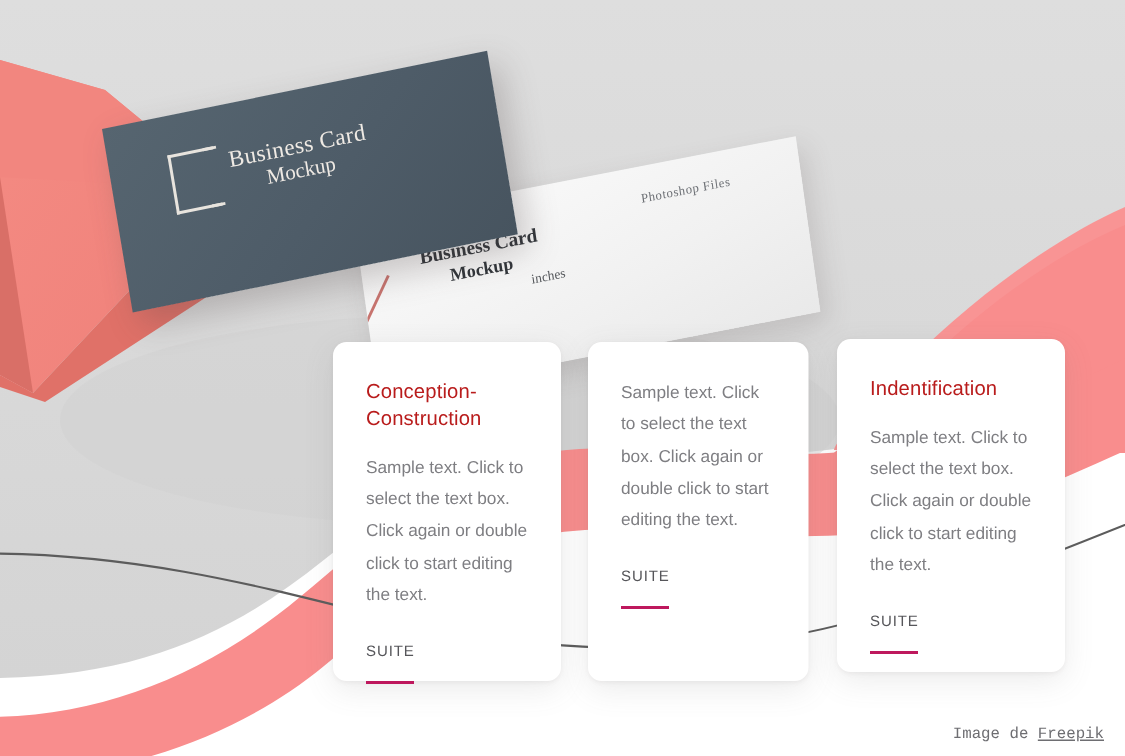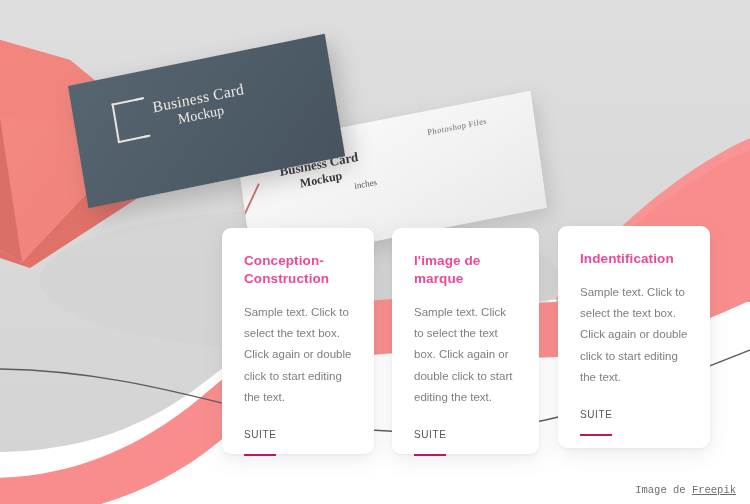--- a/index.html
+++ b/index.html
@@ -169,23 +169,23 @@
     box-sizing: border-box;
     padding: 24px 22px 20px 22px;
   }
   .fcard.c1 { left: 222px; top: 228px; width: 152px; height: 226px; }
   .fcard.c2 { left: 392px; top: 228px; width: 147px; height: 226px; }
   .fcard.c3 { left: 558px; top: 226px; width: 152px; height: 222px; }
 
   .fcard h3 {
     margin: 0 0 14px 0;
     font-size: 13.5px;
-    font-weight: bold;
+    font-weight: normal;
     line-height: 1.33;
-    color: #ec4899;
+    color: #b91c1c;
     letter-spacing: .1px;
   }
   .fcard p {
     margin: 0 0 16px 0;
     font-size: 11.5px;
     line-height: 1.85;
     color: #7e7e82;
   }
   .fcard a.suite {
     font-size: 10px;
@@ -304,24 +304,20 @@
     <div class="fcard c1">
       <h3>
         <span>Conception-</span><br>
         <span>Construction</span>
       </h3>
       <p>Sample text. Click to select the text box. Click again or double click to start editing the text.</p>
       <a class="suite" href="#">SUITE</a>
     </div>
 
     <div class="fcard c2">
-      <h3>
-        <span>l'image de</span><br>
-        <span>marque</span>
-      </h3>
       <p>Sample text. Click to select the text box. Click again or double click to start editing the text.</p>
       <a class="suite" href="#">SUITE</a>
     </div>
 
     <div class="fcard c3">
       <h3>
         <span>Indentification</span>
       </h3>
       <p>Sample text. Click to select the text box. Click again or double click to start editing the text.</p>
       <a class="suite" href="#">SUITE</a>

